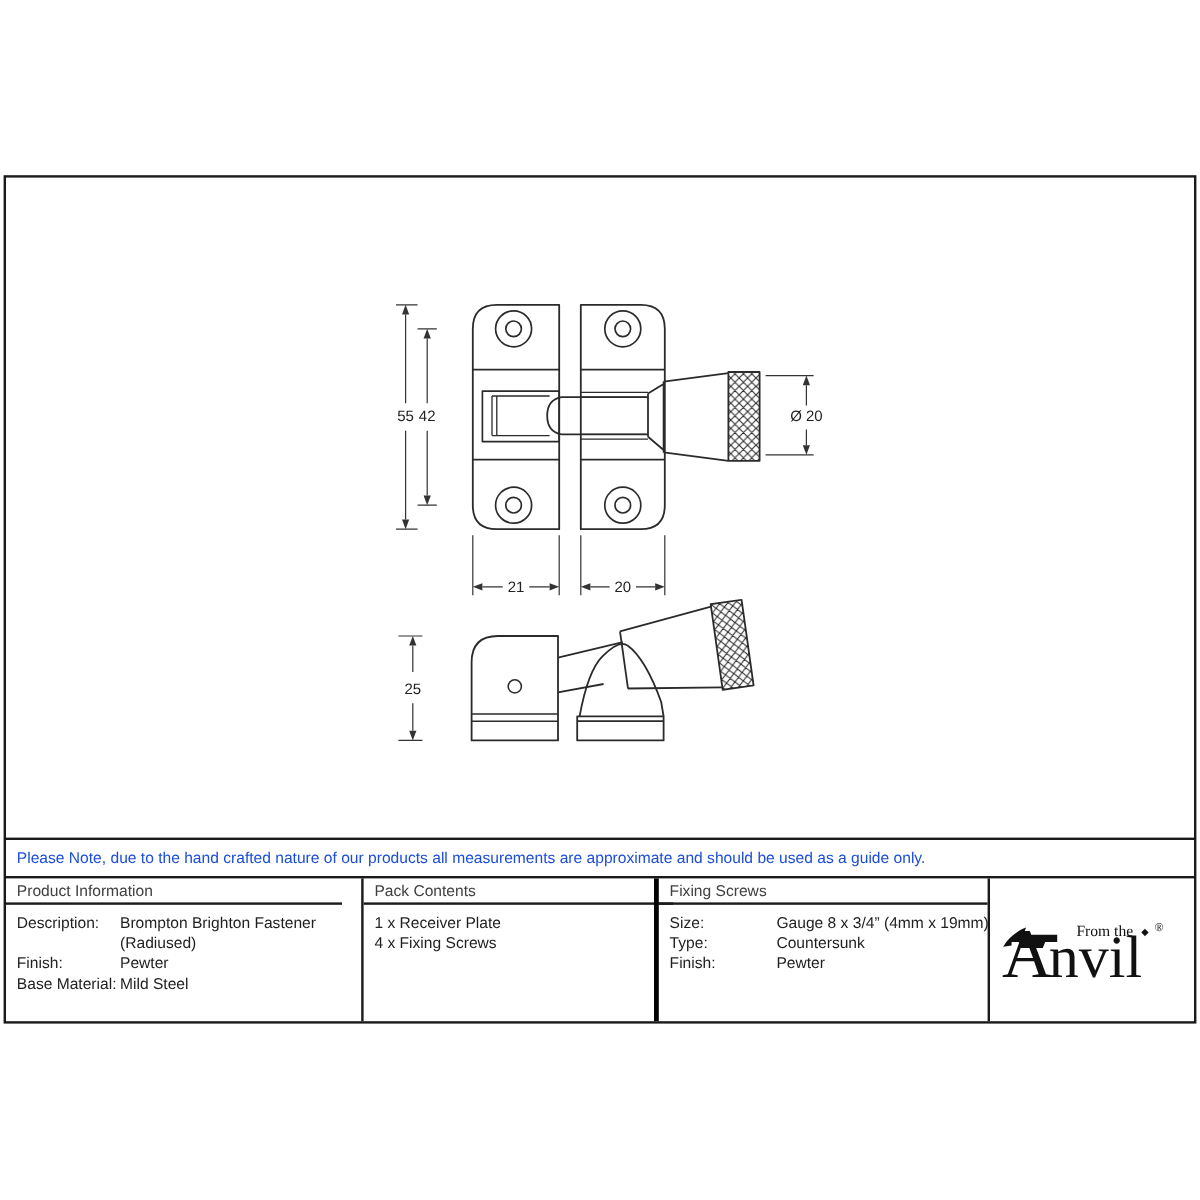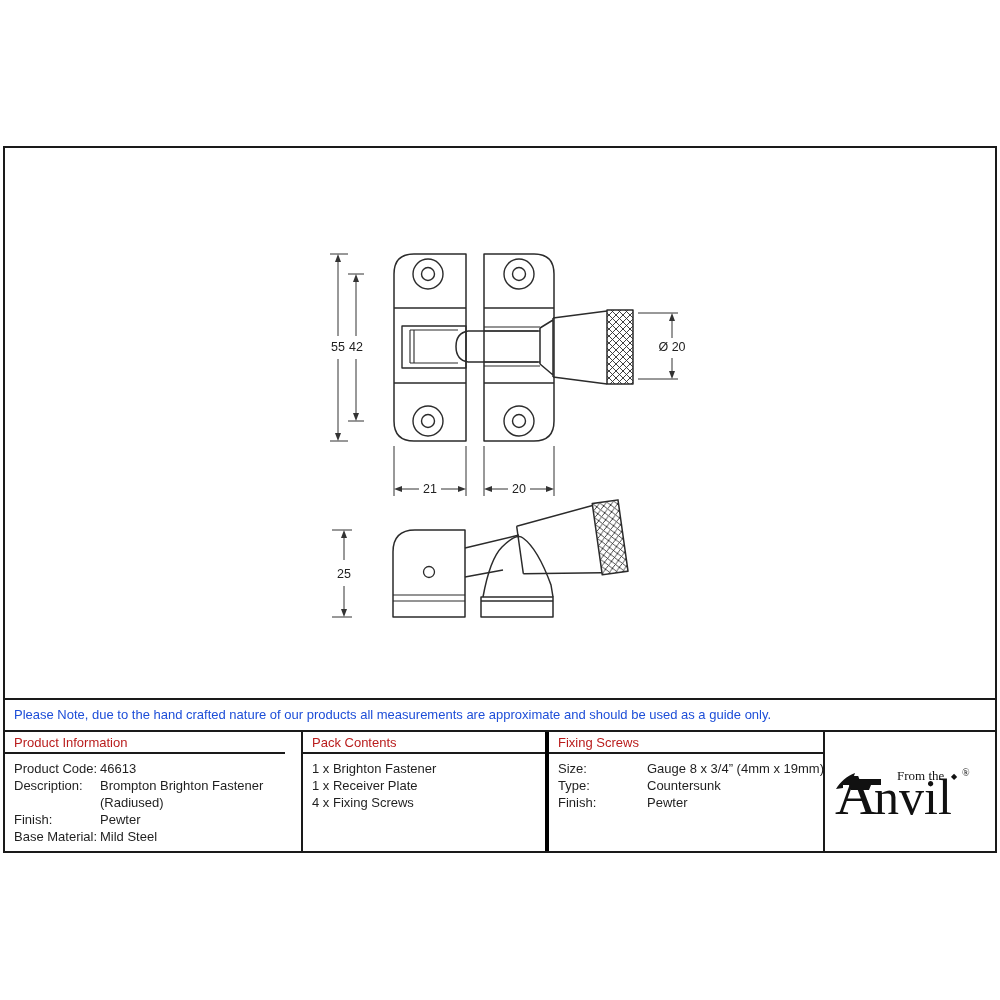--- a/index.html
+++ b/index.html
@@ -22,21 +22,21 @@
 
   .spec-table { position:absolute; left:0; top:582px; width:100%; height:121px; border-top:2px solid #1a1a1a; }
   .col { position:absolute; top:0; height:100%; }
   .col-1 { left:0;    width:280px; }
   .col-2 { left:280px; width:260px; border-left:2px solid #1a1a1a;margin-left:16px; }
   .col-3 { left:540px; width:278px; border-left:4px solid #000000; }
   .col-logo { left:818px; right:0; border-left:2px solid #1a1a1a;
               display:flex; align-items:center; justify-content:center; }
 
   .col-header { height:22px; line-height:21px; padding-left:9px; border-bottom:2px solid #1a1a1a;
-                font-size:13px; color:#b91c1c; }
+                font-size:13px; color:#404040; }
   .col-body { padding:6px 0 0 9px; font-size:13px; }
   .spec-row { line-height:17px; white-space:nowrap; }
   .spec-label { display:inline-block; width:86px; }
   .col-3 .spec-label { width:89px; }
   .pack-item { line-height:17px; white-space:nowrap; }
 
   .logo-svg { display:block; }
 </style>
 </head>
 <body>
@@ -139,41 +139,37 @@
     <div class="note-row">
       <span>Please Note, due to the hand crafted nature of our products all measurements are approximate and should be used as a guide only.</span>
     </div>
 
     <div class="spec-table">
 
       <div class="col col-1">
         <div class="col-header">Product Information</div>
         <div class="col-body">
           <div class="spec-row">
-            <span class="spec-label">Product Code:</span><span class="spec-value">46613</span>
-          </div>
-          <div class="spec-row">
             <span class="spec-label">Description:</span><span class="spec-value">Brompton Brighton Fastener</span>
           </div>
           <div class="spec-row">
             <span class="spec-label"></span><span class="spec-value">(Radiused)</span>
           </div>
           <div class="spec-row">
             <span class="spec-label">Finish:</span><span class="spec-value">Pewter</span>
           </div>
           <div class="spec-row">
             <span class="spec-label">Base Material:</span><span class="spec-value">Mild Steel</span>
           </div>
         </div>
       </div>
 
       <div class="col col-2">
         <div class="col-header">Pack Contents</div>
         <div class="col-body">
-          <div class="pack-item">1 x Brighton Fastener</div>
           <div class="pack-item">1 x Receiver Plate</div>
           <div class="pack-item">4 x Fixing Screws</div>
         </div>
       </div>
 
       <div class="col col-3">
         <div class="col-header">Fixing Screws</div>
         <div class="col-body">
           <div class="spec-row">
             <span class="spec-label">Size:</span><span class="spec-value">Gauge 8 x 3/4” (4mm x 19mm)</span>

